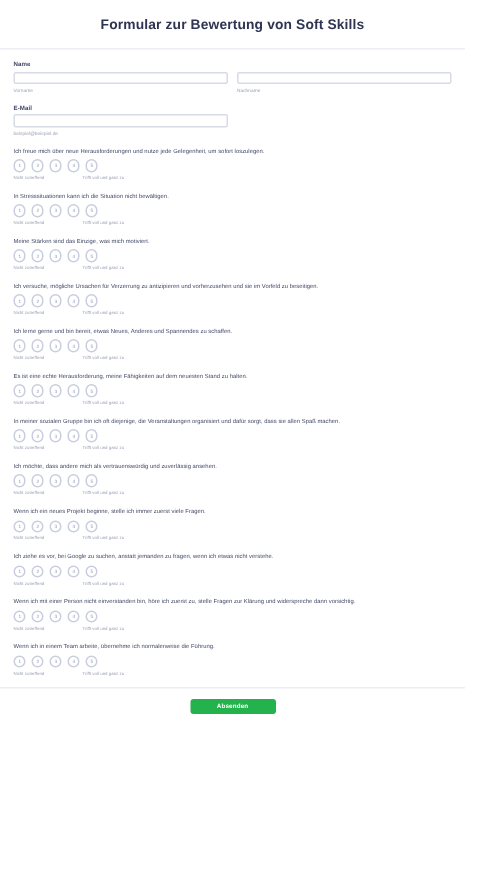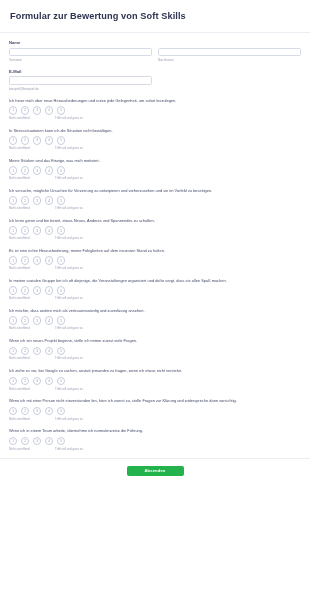--- a/index.html
+++ b/index.html
@@ -20,21 +20,21 @@
     height: 595px;
     background: #ffffff;
     position: relative;
     box-sizing: border-box;
   }
 
   
   .form-header {
     padding: 11px 10px 10px 10px;
     border-bottom: 1px solid #eceef3;
-    text-align: left;
+    text-align: center;
   }
   .form-title {
     font-size: 9.2px;
     font-weight: bold;
     color: #2e3452;
     letter-spacing: 0.1px;
     line-height: 1.2;
     margin: 0;
   }
 

